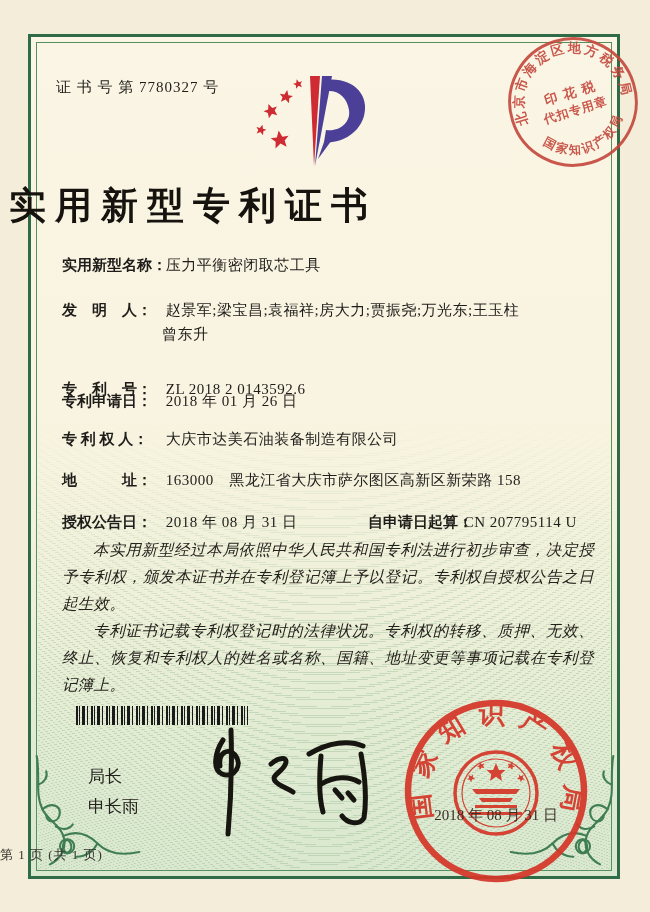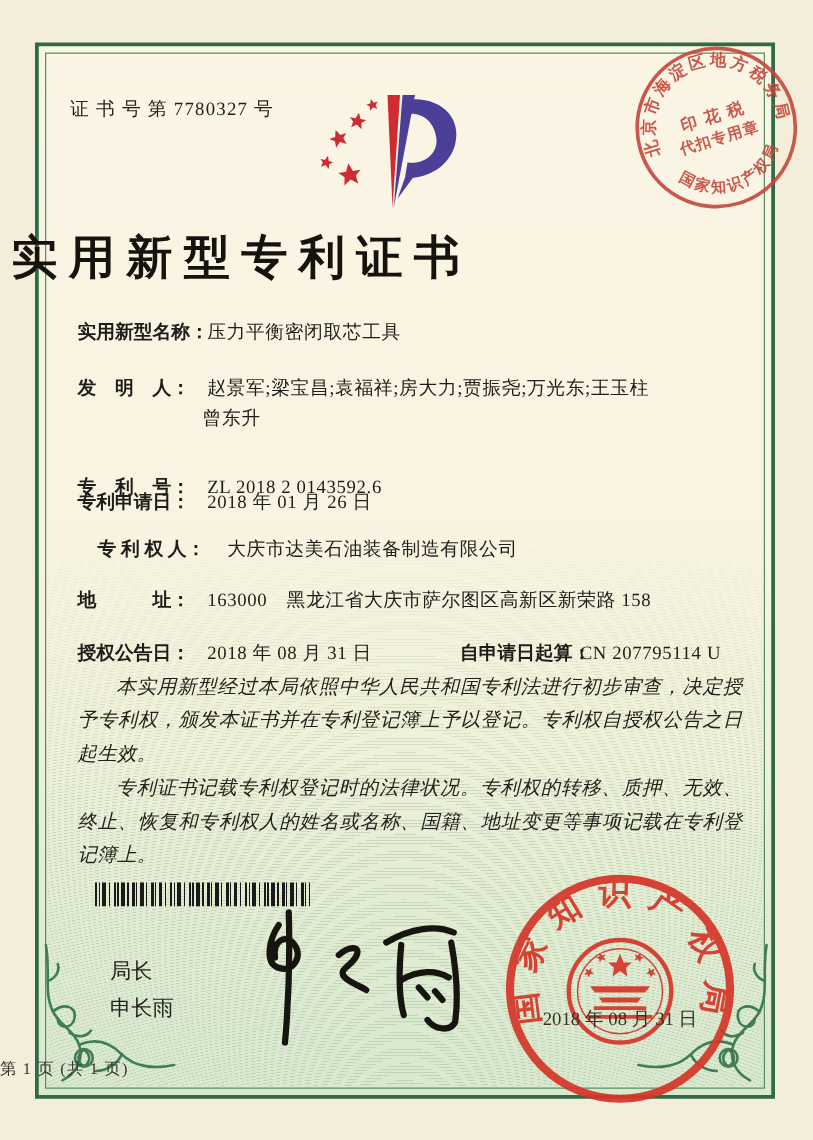--- a/index.html
+++ b/index.html
@@ -136,21 +136,21 @@
       <span class="fvalue">曾东升</span>
     </div>
     <div class="row" style="left:62px;top:332px;margin-top:48px;">
       <span class="flabel">专　利　号：</span>
       <span class="fvalue">ZL 2018 2 0143592.6</span>
     </div>
     <div class="row" style="left:62px;top:392px;">
       <span class="flabel">专利申请日：</span>
       <span class="fvalue">2018 年 01 月 26 日</span>
     </div>
-    <div class="row" style="left:62px;top:430px;margin-left:16px;">
+    <div class="row" style="left:62px;top:430px;">
       <span class="flabel">专 利 权 人：</span>
       <span class="fvalue">大庆市达美石油装备制造有限公司</span>
     </div>
     <div class="row" style="left:62px;top:471px;">
       <span class="flabel">地　　　址：</span>
       <span class="fvalue">163000　黑龙江省大庆市萨尔图区高新区新荣路 158</span>
     </div>
     <div class="row" style="left:62px;top:513px;">
       <span class="flabel">授权公告日：</span>
       <span class="fvalue">2018 年 08 月 31 日</span>

